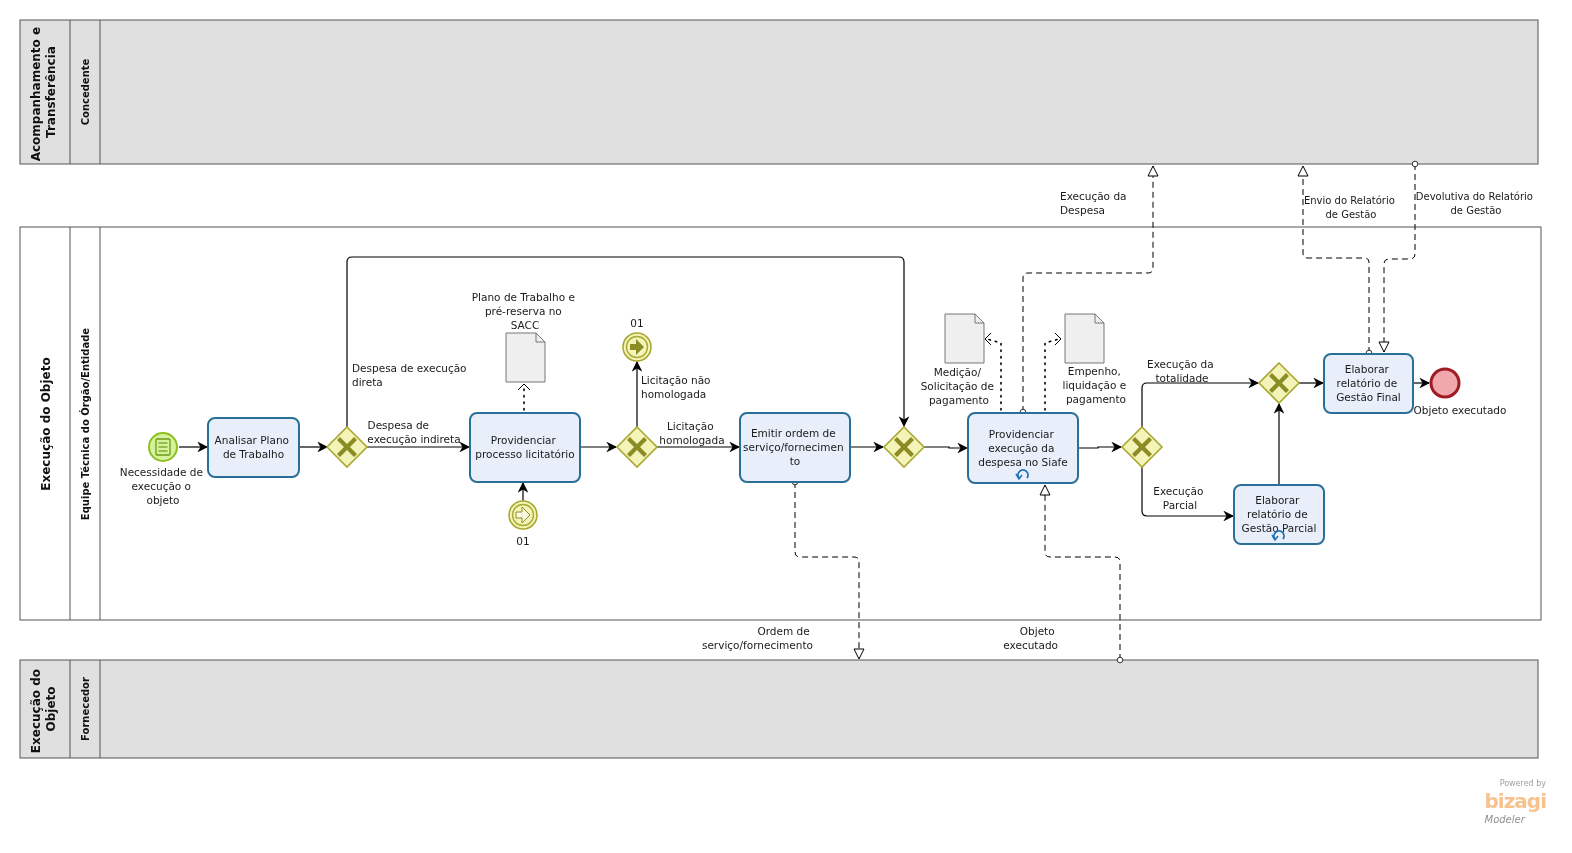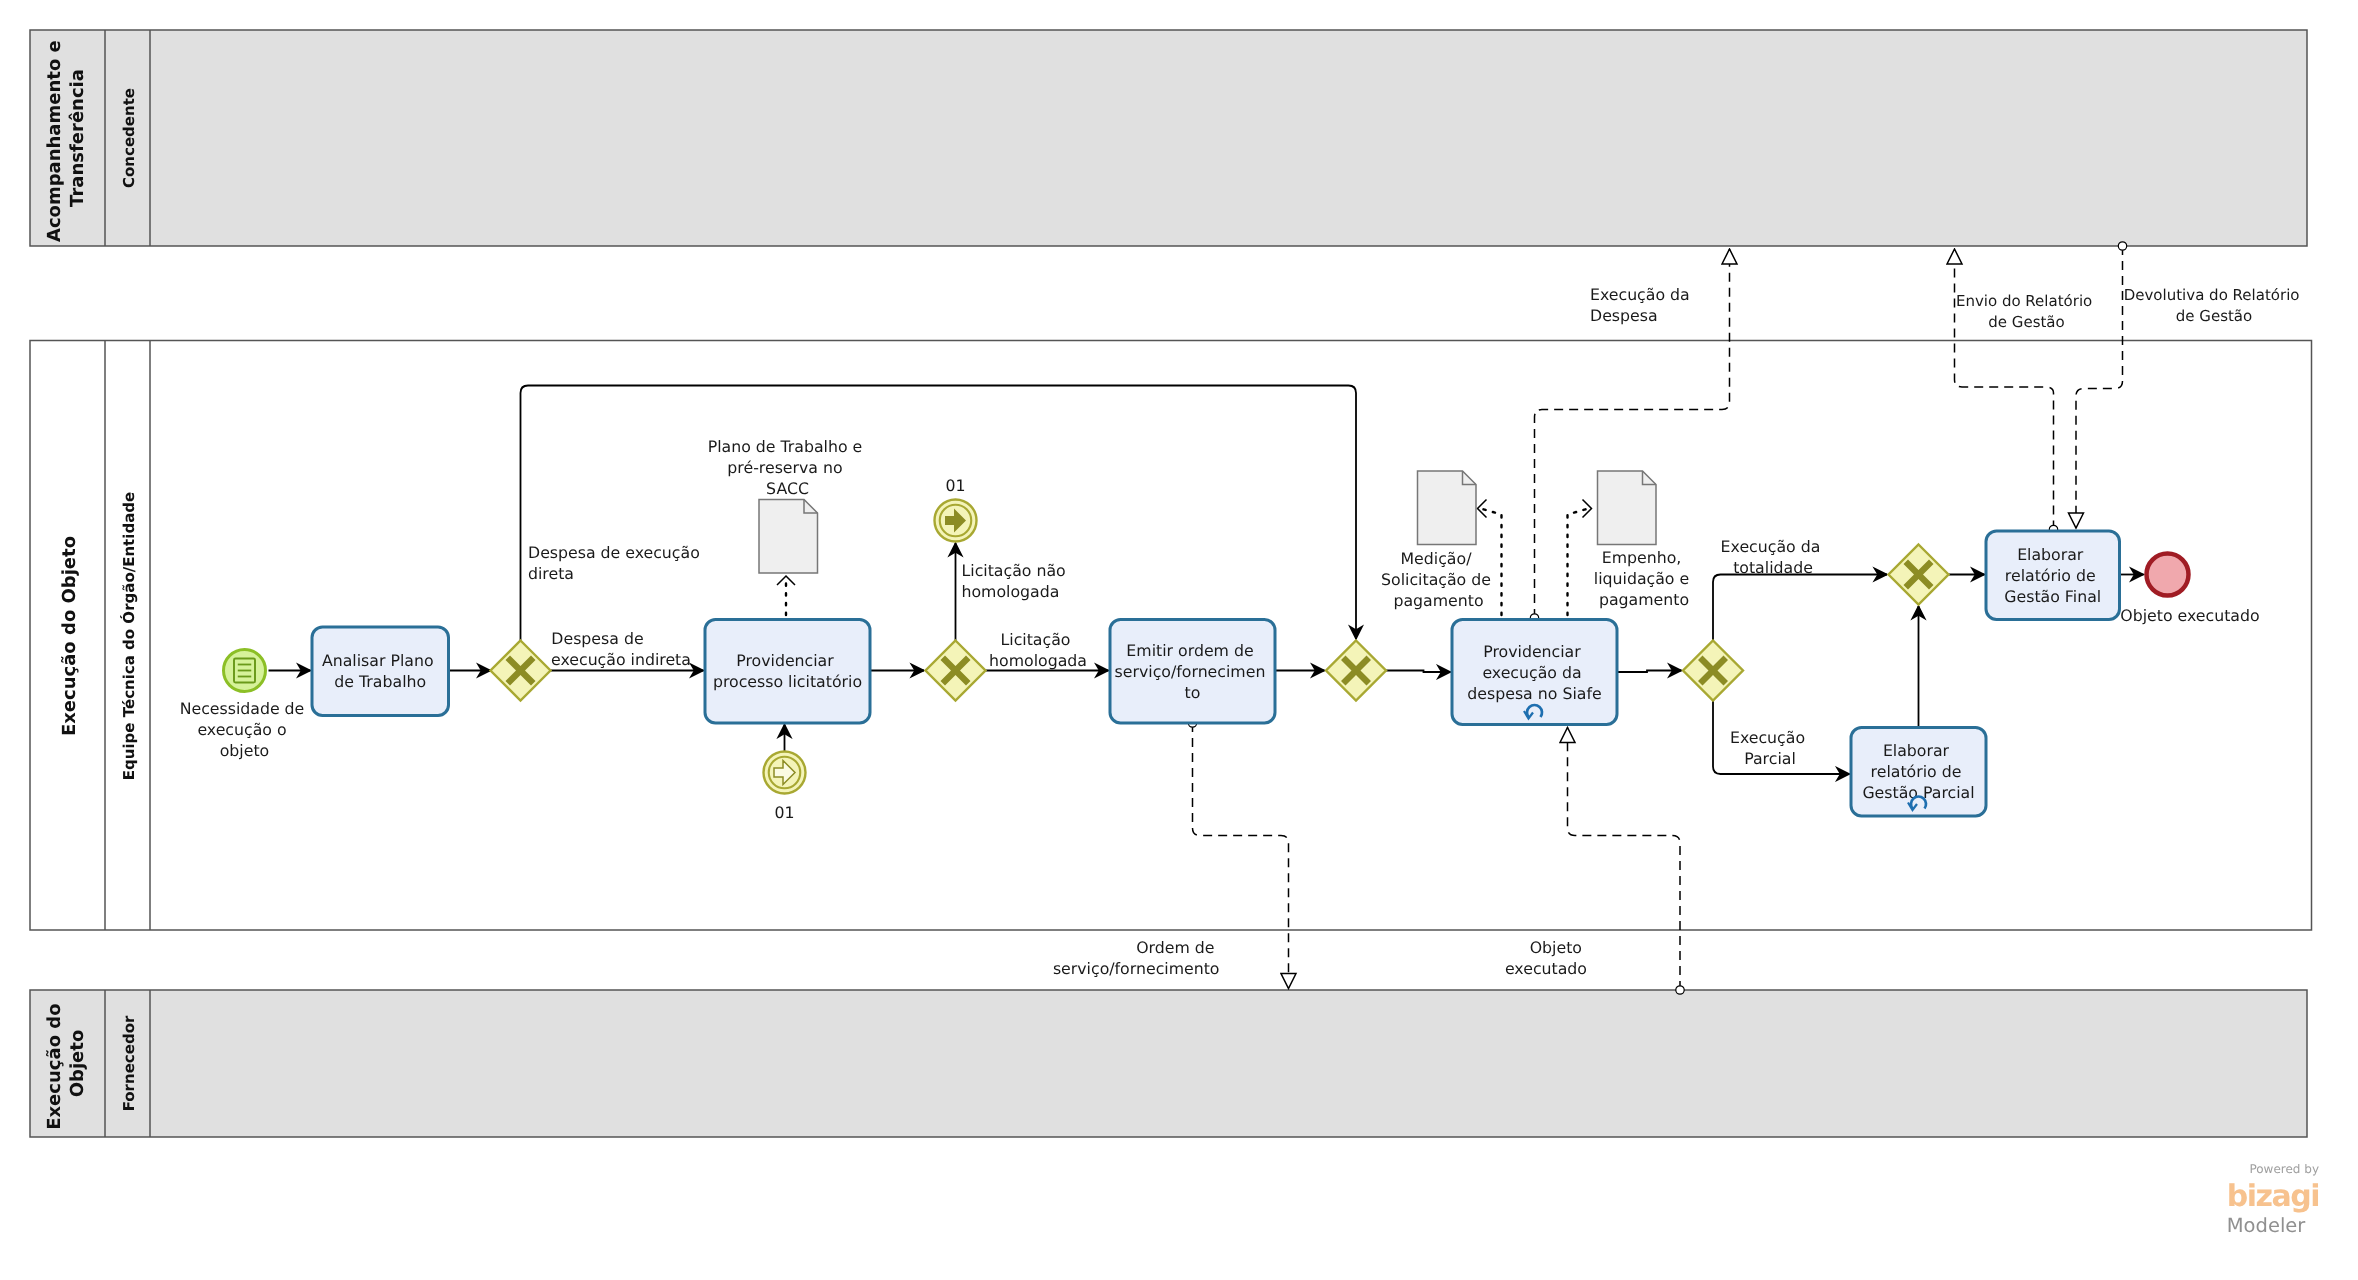--- a/index.html
+++ b/index.html
@@ -14,21 +14,21 @@
   .task { fill:#e8eefa; stroke:#2a6f97; stroke-width:2; }
   .flow { fill:none; stroke:#000; stroke-width:1.2; }
   .msg { fill:none; stroke:#000; stroke-width:1; stroke-dasharray:6,4; }
   .assoc { fill:none; stroke:#000; stroke-width:1.6; stroke-dasharray:1.5,5; stroke-linecap:round; }
   .gw { fill:#f4f4b8; stroke:#a8a832; stroke-width:1.6; }
   .gw-x { fill:#8c8c24; }
   .doc { fill:#efefef; stroke:#777; stroke-width:1; }
   .brand { position:absolute; right:26px; bottom:28px; text-align:right; }
   .brand .pb { font-size:8px; color:#a0a0a0; font-weight:normal; }
   .brand .bz { font-size:20px; color:#f7c28e; font-weight:bold; line-height:26px; letter-spacing:-1px; }
-  .brand .md { font-size:13px; color:#909090; text-align:left; }
+  .brand .md { font-size:10px; color:#909090; text-align:left;font-style:italic; }
 </style>
 </head>
 <body>
 
 <svg id="diagram" width="1572" height="853" viewBox="0 0 1572 853" xmlns="http://www.w3.org/2000/svg">
   <defs>
     <marker id="arrow" viewBox="0 0 10 10" refX="9" refY="5" markerWidth="9" markerHeight="9" orient="auto-start-reverse">
       <path d="M0,0 L10,5 L0,10 L3,5 z" fill="#000"></path>
     </marker>
     <marker id="openTri" viewBox="0 0 12 12" refX="11" refY="6" markerWidth="12" markerHeight="12" orient="auto">

